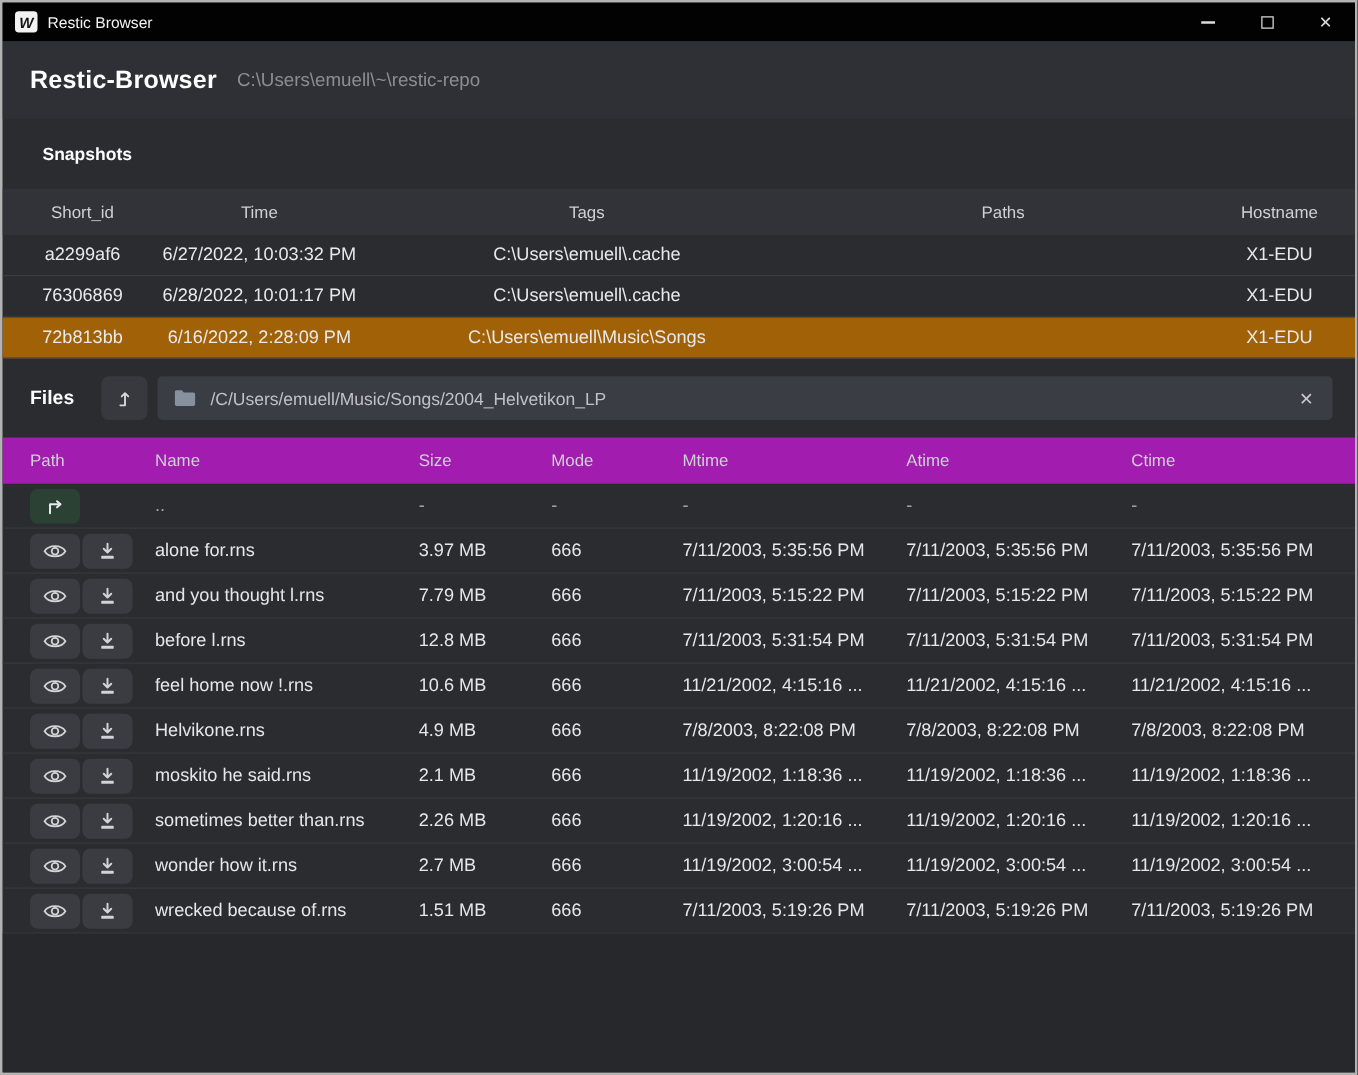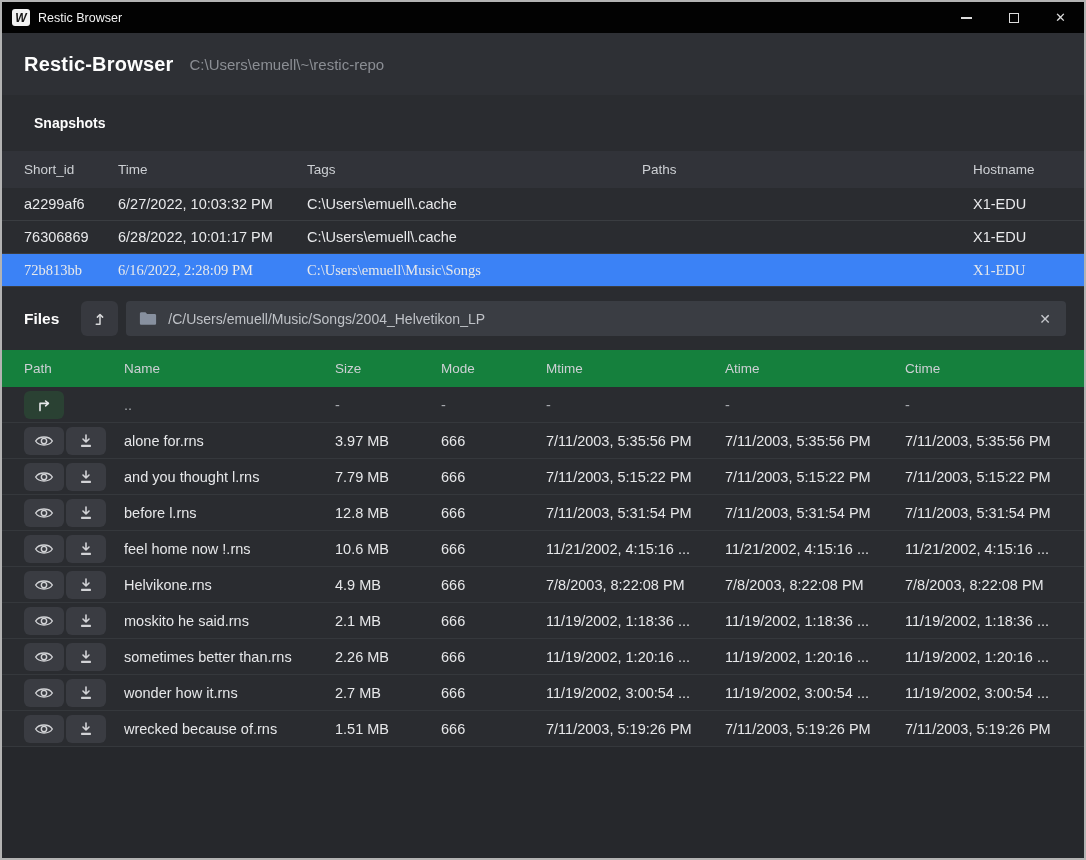--- a/index.html
+++ b/index.html
@@ -31,42 +31,42 @@
     font-size:14px; border:none; border-radius:6px; padding:11px 19px;
     font-family:"Liberation Sans",sans-serif; cursor:pointer;}
   .repo-path{ margin-left:16px; color:#8b8e94; font-size:15px;text-align:center;}
 
   
   .section-title{ height:56px; display:flex; align-items:center; padding:0 32px;
     font-size:14px; font-weight:bold; color:#fdfdfd;}
 
   
   .snap-grid{ display:grid; grid-template-columns:94px 189px 335px 331px 1fr;
-    align-items:center; padding-left:22px;}
+    align-items:center; padding-left:22px;text-align:center;}
   .snap-header{ height:37px; background:#313339; color:#cdd0d4; font-size:13.5px;}
   .snap-row{ height:33px; color:#e8e9eb; font-size:14.5px; border-bottom:1px solid #3a3d41;
     cursor:default;}
-  .snap-row.selected{ background:#3b82f6;font-family:Liberation Serif, serif;}
+  .snap-row.selected{ background:#a16207;}
 
   
   .files-bar{ height:63px; display:flex; align-items:center; padding:0 18px 0 22px;}
   .files-title{ font-size:15.5px; font-weight:bold; color:#fdfdfd;}
   .up-btn{ width:37px; height:35px; margin-left:22px; background:#37393f; border:none;
     border-radius:6px; color:#d7d8da; display:flex; align-items:center; justify-content:center;
     cursor:pointer;}
   .path-input{ flex:1; height:35px; margin-left:8px; background:#3a3d43; border-radius:4px;
     display:flex; align-items:center; gap:11px; padding:0 13px;}
   .path-text{ color:#bfc2c7; font-size:14px; flex:1; white-space:nowrap; overflow:hidden;}
   .clear-btn{ background:none; border:none; color:#c7c9cd; font-size:14px; cursor:pointer;
     padding:0 2px;}
 
   
   .file-grid{ display:grid; grid-template-columns:100px 211px 106px 105px 179px 180px 1fr;
     align-items:center; padding-left:22px;}
-  .files-header{ height:37px; background:#15803d; color:#cdd0d4; font-size:13.5px;}
+  .files-header{ height:37px; background:#a21caf; color:#cdd0d4; font-size:13.5px;}
   .file-row{ height:36px; color:#e6e7e9; font-size:14.5px; border-bottom:1px solid #35383c;}
   .file-row .dim{ color:#a7aaae;}
   .cell{ white-space:nowrap; overflow:hidden; text-overflow:clip; padding-right:10px;}
   .row-actions{ display:flex; gap:2px;}
   .icon-btn{ width:40px; height:28px; background:#3a3c42; border:none; border-radius:6px;
     color:#d2d3d6; display:flex; align-items:center; justify-content:center; cursor:pointer;}
   .parent-btn{ width:40px; height:28px; background:#2a4133; border:none; border-radius:6px;
     color:#e8e9eb; display:flex; align-items:center; justify-content:center; cursor:pointer;}
 
   .files-empty{ flex:1; background:#26282c;}

